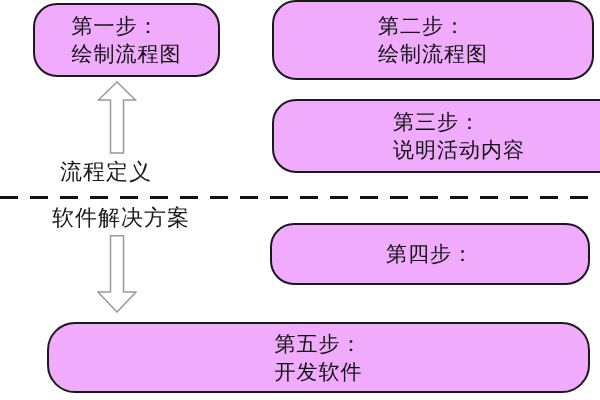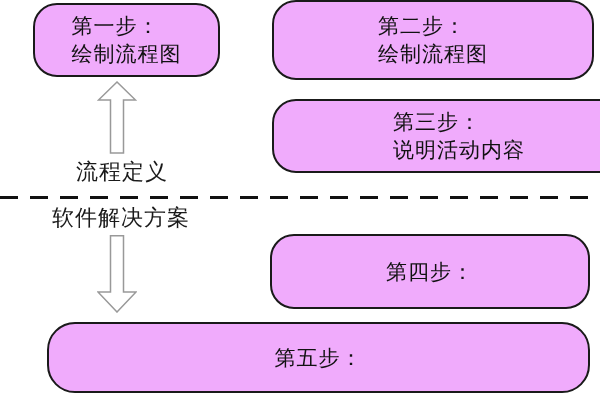--- a/index.html
+++ b/index.html
@@ -79,35 +79,36 @@
     <div class="lines">
       <span>第三步：</span>
       <span>说明活动内容</span>
     </div>
   </div>
 
   <svg class="arrow" style="left:97px; top:81px;" width="40" height="73" viewBox="0 0 40 73">
     <path d="M 20 1 L 1.5 19 L 13.5 19 L 13.5 72 L 26.5 72 L 26.5 19 L 38.5 19 Z" fill="#ffffff" stroke="#999999" stroke-width="1.5" stroke-linejoin="miter"></path>
   </svg>
 
-  <div class="side-label" style="left:76px; top:160px;">流程定义</div>
+  <div class="side-label" style="left:60px; top:160px;">流程定义</div>
 
   <div class="divider"></div>
 
   <div class="side-label" style="left:52px; top:206px;text-align:right;">软件解决方案</div>
 
   <svg class="arrow" style="left:97px; top:235px;" width="40" height="78" viewBox="0 0 40 78">
     <path d="M 13.5 0.75 L 13.5 57 L 1 57 L 20 77 L 39 57 L 26.5 57 L 26.5 0.75 Z" fill="#ffffff" stroke="#999999" stroke-width="1.5" stroke-linejoin="miter"></path>
   </svg>
 
-  <div class="box" style="left:270px; top:234px; width:320px; height:75px;">
+  <div class="box" style="left:270px; top:223px; width:320px; height:62px;">
     <div class="lines">
       <span>第四步：</span>
     </div>
   </div>
 
   <div class="box" style="left:47px; top:322px; width:543px; height:71px;border-radius:28px;">
     <div class="lines">
       <span>第五步：</span>
+      <span>开发软件</span>
     </div>
   </div>
 
 </div>
 
 </body></html>

